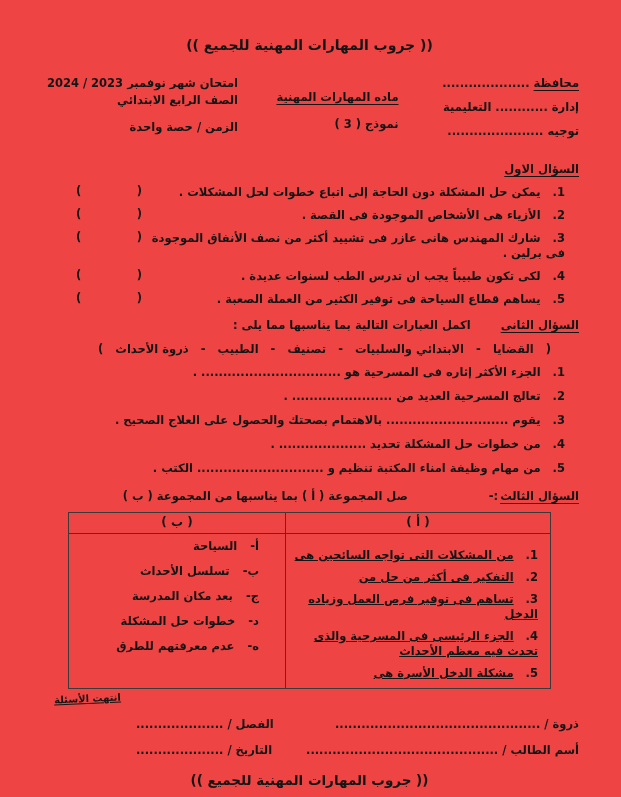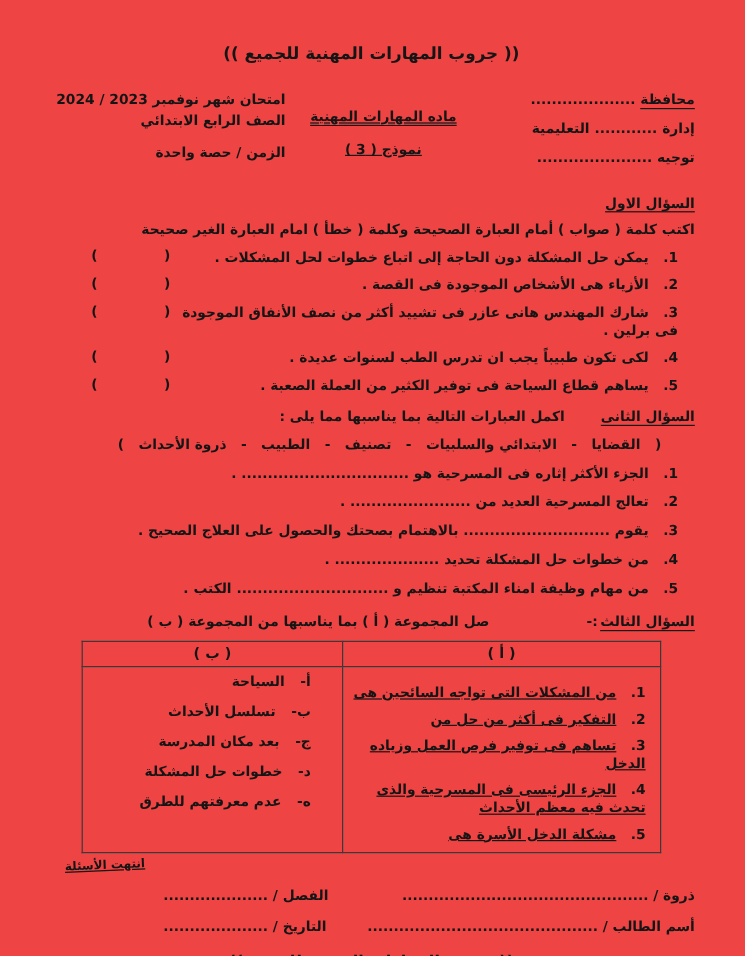--- a/index.html
+++ b/index.html
@@ -16,21 +16,21 @@
     direction:rtl;
     padding:30px 42px 0 40px;
     overflow:hidden;
   }
   .top-title { text-align:center; font-size:14px; margin-top:6px; }
   .u { text-decoration:underline; text-underline-offset:3px; }
 
   .header-block { display:flex; justify-content:space-between; margin-top:22px; }
   .col-admin { width:178px; }
   .hdr-line { margin-bottom:9px; white-space:nowrap; }
-  .col-subject { width:158px; text-align:center; padding-top:14px;text-decoration:underline; }
+  .col-subject { width:158px; text-align:right; padding-top:14px; }
   .subject-model { margin-top:12px; }
   .col-exam { width:198px; text-align:right; }
   .exam-line2 { margin-top:2px; }
   .exam-line3 { margin-top:12px; }
 
   .sec-head { display:inline-block; }
   .s1-head { margin-top:14px; }
   .s1-instruction { margin-top:7px; padding-left:6px; }
 
   .q1-row { display:flex; align-items:flex-start; margin-top:8px; padding:0 14px 0 36px; }
@@ -95,21 +95,20 @@
     <div class="col-exam">
       <div>امتحان شهر نوفمبر  2023 ‏/‏ 2024</div>
       <div class="exam-line2">الصف الرابع  الابتدائي</div>
       <div class="exam-line3">الزمن  /  حصة واحدة</div>
     </div>
   </div>
 
   <div class="s1-head">
     <span class="sec-head u">السؤال الاول</span>
   </div>
-  <div class="s1-instruction">اكتب كلمة ( صواب ) أمام العبارة الصحيحة وكلمة ( خطأ ) امام العبارة الغير صحيحة</div>
 
   <div class="q1-row">
     <div class="q-main">
       <span class="num">1.</span><span>يمكن حل المشكلة دون الحاجة إلى اتباع خطوات لحل المشكلات .</span>
     </div>
     <span class="answer-bracket">
         <span>(</span>
         <span>)</span>
       </span>
   </div>

